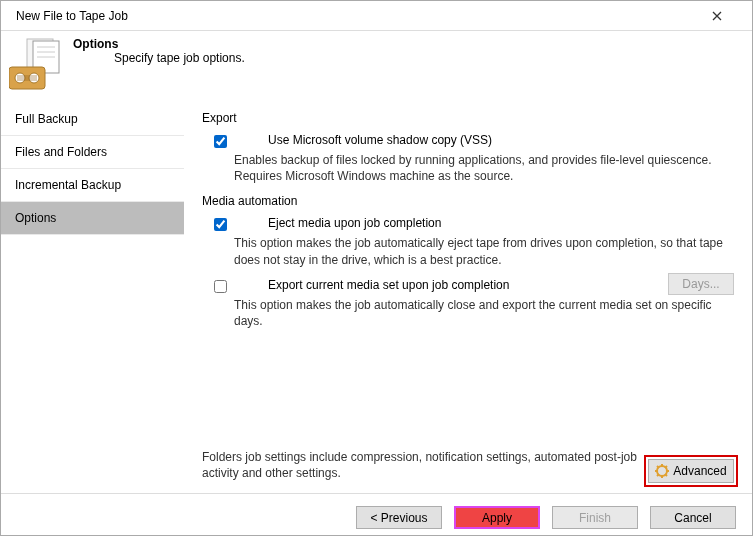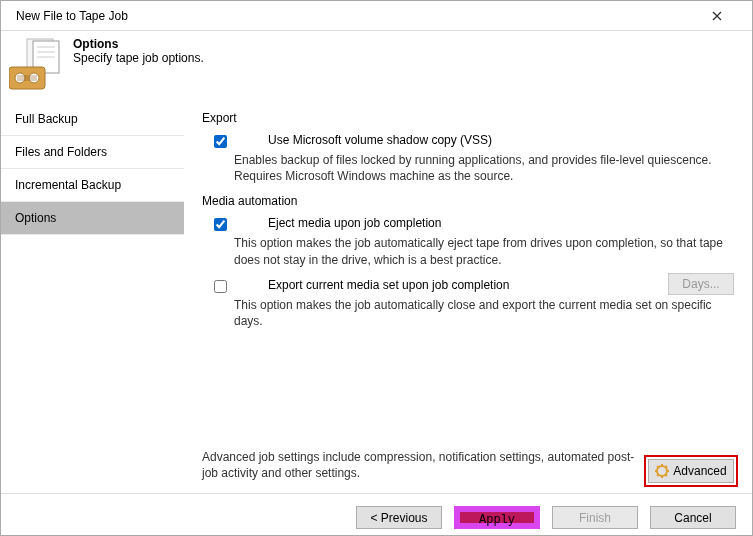--- a/index.html
+++ b/index.html
@@ -31,21 +31,21 @@
   }
   .header {
     display: flex;
     padding: 6px 10px 6px 8px;
     align-items: flex-start;
     height: 66px;
   }
   .header-icon { width: 56px; height: 56px; position: relative; }
   .header-text { padding-left: 8px; }
   .header-text .h-title { font-weight: bold; font-size: 12px; }
-  .header-text .h-sub { font-size: 12px; color: #000; }
+  .header-text .h-sub { font-size: 12px; color: #000; margin-left: 41px; }
   .main {
     display: flex;
     height: 396px;
   }
   .sidebar {
     width: 183px;
     border-right: 0;
     padding-top: 6px;
   }
   .sidebar-item {
@@ -126,21 +126,21 @@
   }
   .footer button {
     width: 86px;
     height: 23px;
     font-size: 12px;
     font-family: inherit;
     background: #e1e1e1;
     border: 1px solid #adadad;
     cursor: pointer;
   }
-  .footer button.apply { border: 6px solid #d946ef; background:#be185d;font-family:Liberation Mono, monospace; }
+  .footer button.apply { border: 2px solid #d946ef; background:#ef4444; }
   .footer button.disabled { color: #a0a0a0; background:#e8e8e8; cursor:default;}
 </style>
 </head>
 <body>
 
 <div class="titlebar">
   <span class="title">New File to Tape Job</span>
   <div class="close">
     <svg width="10" height="10" viewBox="0 0 10 10">
         <path d="M1 1 L9 9 M9 1 L1 9" stroke="#333" stroke-width="1.3"></path>
@@ -196,21 +196,21 @@
     <div class="desc">This option makes the job automatically eject tape from drives upon completion, so that tape does not stay in the drive, which is a best practice.</div>
 
     <div class="row">
       <input type="checkbox" style="">
       <span>Export current media set upon job completion</span>
     </div>
     <div class="desc">This option makes the job automatically close and export the current media set on specific days.</div>
 
     <div class="days-btn">Days...</div>
 
-    <div class="bottom-hint">Advanced job settings include compression, notification settings, automated post-job activity and other settings.</div>
+    <div class="bottom-hint">Folders job settings include compression, notification settings, automated post-job activity and other settings.</div>
     <div class="advanced-btn">
       <svg width="14" height="14" viewBox="0 0 14 14">
         <circle cx="7" cy="7" r="5" fill="none" stroke="#e0a030" stroke-width="2"></circle>
         <g stroke="#e0a030" stroke-width="2">
           <line x1="7" y1="0" x2="7" y2="3"></line>
             <line x1="7" y1="11" x2="7" y2="14"></line>
           <line x1="0" y1="7" x2="3" y2="7"></line>
             <line x1="11" y1="7" x2="14" y2="7"></line>
           <line x1="2" y1="2" x2="4" y2="4"></line>
             <line x1="10" y1="10" x2="12" y2="12"></line>

